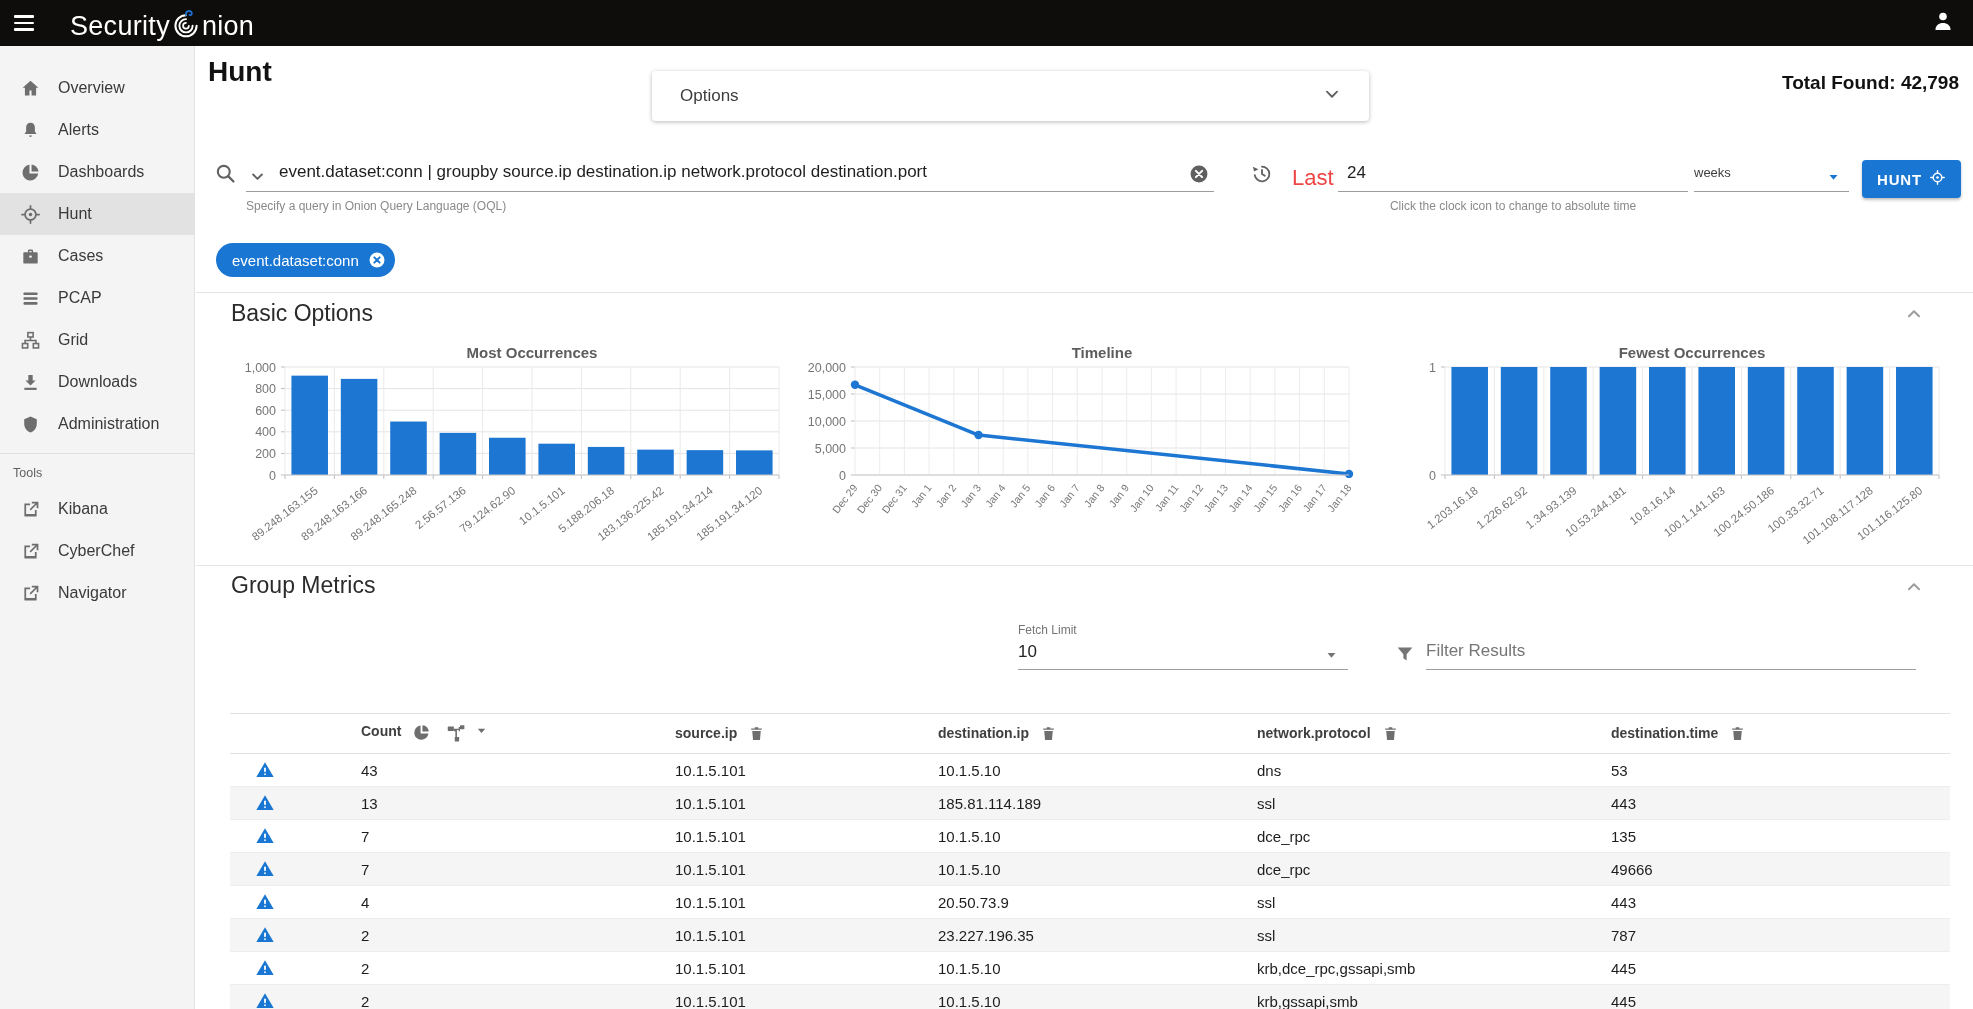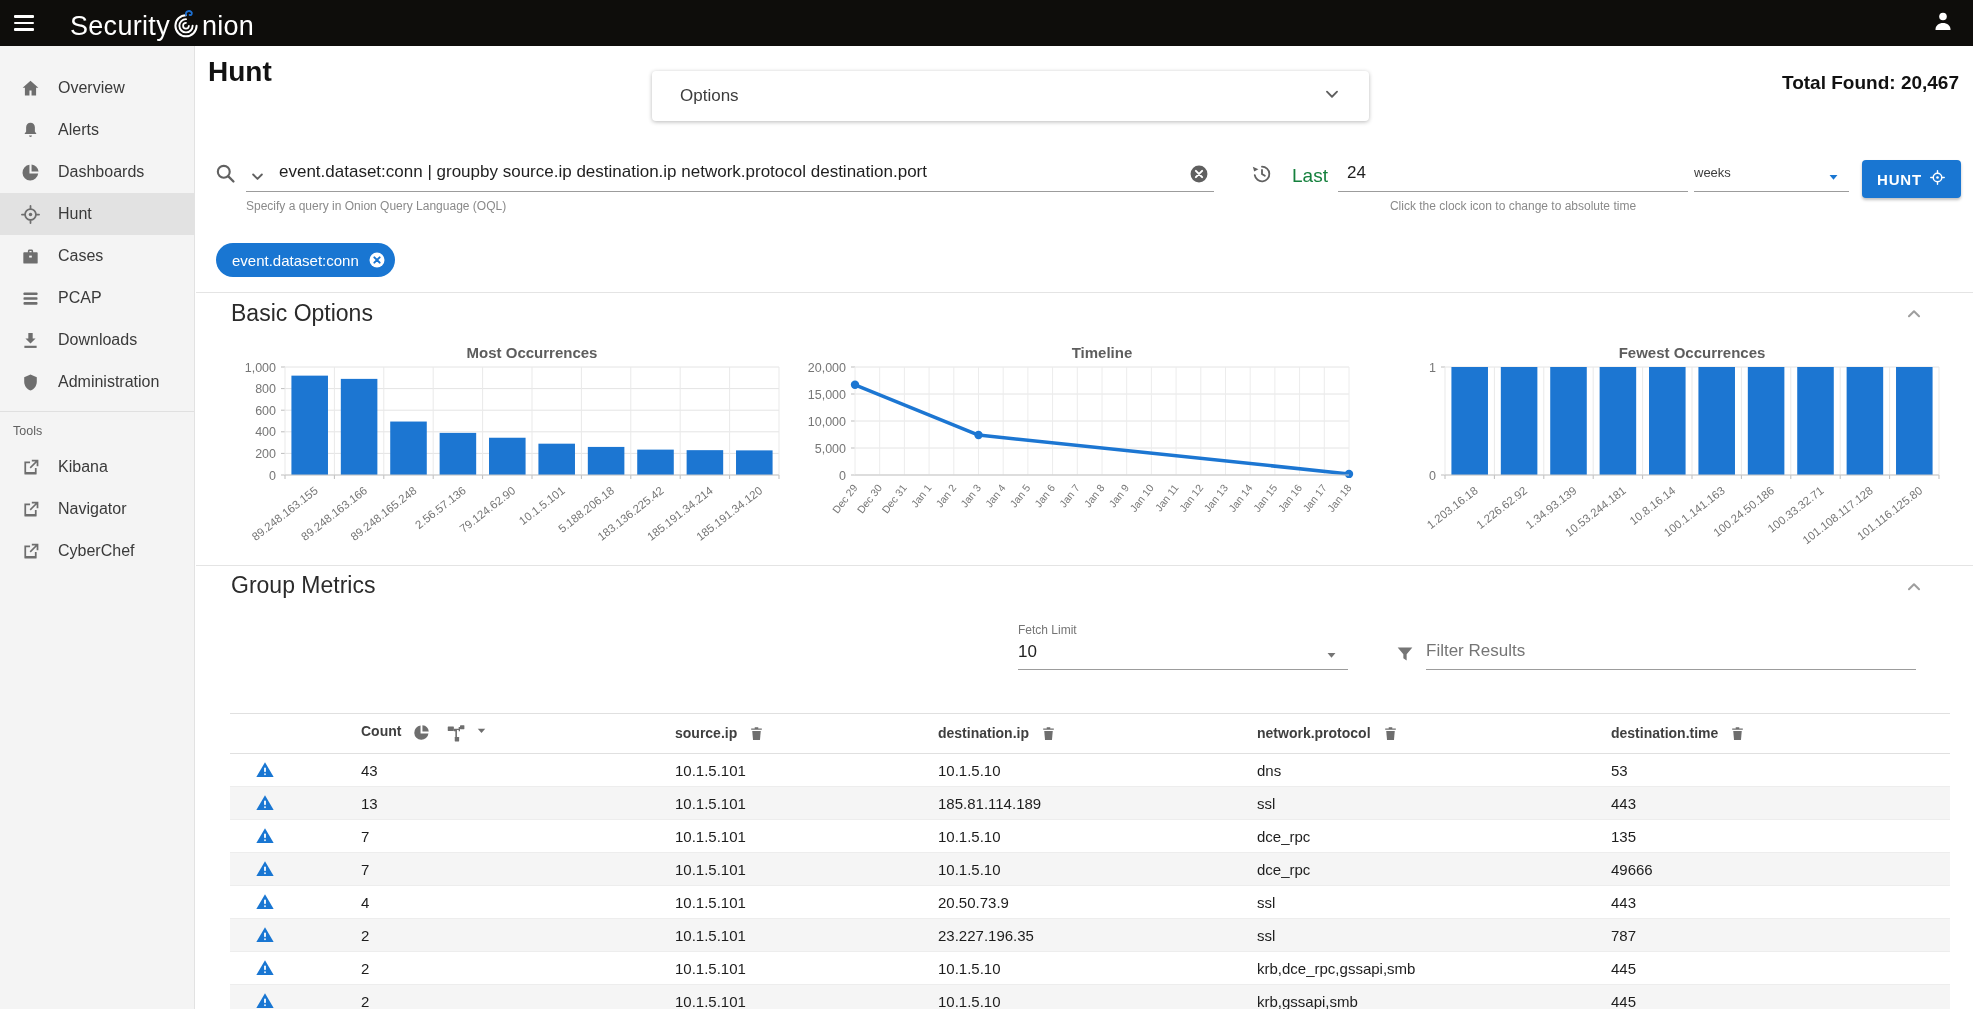--- a/index.html
+++ b/index.html
@@ -154,20 +154,31 @@
             <svg viewBox="0 0 24 24" fill="currentColor">
               <rect x="4" y="5" width="16" height="3" rx="1"></rect>
               <rect x="4" y="10.5" width="16" height="3" rx="1"></rect>
               <rect x="4" y="16" width="16" height="3" rx="1"></rect>
             </svg>
           </span>
           <span>PCAP</span>
         </div>
         <div class="side-item">
           <span class="s-icon">
+            <svg viewBox="0 0 24 24" fill="none" stroke="currentColor" stroke-width="1.8">
+              <rect x="9" y="3" width="6" height="5"></rect>
+              <rect x="2.8" y="15.5" width="6" height="5"></rect>
+              <rect x="15.2" y="15.5" width="6" height="5"></rect>
+              <path d="M12 8v4M5.8 15.5V12h12.4v3.5"></path>
+            </svg>
+          </span>
+          <span>Grid</span>
+        </div>
+        <div class="side-item">
+          <span class="s-icon">
             <svg viewBox="0 0 24 24" fill="currentColor">
               <path d="M12 15.5 6.2 9.7h3.3V3.5h5v6.2h3.3z"></path>
               <path d="M5 18h14v2.5H5z"></path>
             </svg>
           </span>
           <span>Downloads</span>
         </div>
         <div class="side-item">
           <span class="s-icon">
             <svg viewBox="0 0 24 24" fill="currentColor">
@@ -189,46 +200,46 @@
           </span>
           <span>Kibana</span>
         </div>
         <div class="side-item">
           <span class="s-icon">
             <svg viewBox="0 0 24 24" fill="currentColor">
               <path d="M5 5h6.5v2H7v10h10v-4.5h2V19a1 1 0 0 1-1 1H6a1 1 0 0 1-1-1z"></path>
               <path d="M13.5 3H21v7.5h-2V6.4L12.3 13 11 11.7 17.6 5h-4.1z"></path>
             </svg>
           </span>
-          <span>Navigator</span>
+          <span>CyberChef</span>
         </div>
         <div class="side-item">
           <span class="s-icon">
             <svg viewBox="0 0 24 24" fill="currentColor">
               <path d="M5 5h6.5v2H7v10h10v-4.5h2V19a1 1 0 0 1-1 1H6a1 1 0 0 1-1-1z"></path>
               <path d="M13.5 3H21v7.5h-2V6.4L12.3 13 11 11.7 17.6 5h-4.1z"></path>
             </svg>
           </span>
-          <span>CyberChef</span>
+          <span>Navigator</span>
         </div>
       </div>
   </div>
 
   <div class="page-title">Hunt</div>
   <div class="options-card">
     <span class="opt-label">Options</span>
     <span class="opt-chev">
       <svg width="22" height="22" viewBox="0 0 24 24">
           <path d="M6.5 9.5 12 15l5.5-5.5" fill="none" stroke="currentColor" stroke-width="2" stroke-linecap="round" stroke-linejoin="round"></path>
         </svg>
     </span>
   </div>
   <div class="total-found">
     <span>Total Found:</span>
-    <span>20,467</span>
+    <span>42,798</span>
   </div>
 
   <span class="abs ico" style="left:214px;top:162px;">
     <svg width="23" height="23" viewBox="0 0 24 24">
         <circle cx="10.2" cy="10.2" r="6.2" fill="none" stroke="currentColor" stroke-width="2.2"></circle>
         <line x1="15" y1="15" x2="20.3" y2="20.3" stroke="currentColor" stroke-width="2.4" stroke-linecap="round"></line>
       </svg>
   </span>
   <span class="abs ico" style="left:248px;top:167px;">
     <svg width="19" height="19" viewBox="0 0 24 24">
@@ -247,21 +258,21 @@
 
   <span class="abs ico" style="left:1251px;top:163px;cursor:pointer;">
     <svg width="22" height="22" viewBox="0 0 24 24">
         <g fill="none" stroke="currentColor" stroke-width="2" stroke-linecap="round">
           <path d="M12 4a8 8 0 1 1-7.9 9.3"></path>
           <path d="M12 7.6V12l3.1 1.9"></path>
         </g>
         <path d="M2 4.2l1.5 5 4.6-2.4z" fill="currentColor"></path>
       </svg>
   </span>
-  <div class="abs" style="left:1292px;top:165px;font-size:19px;color:#15803d;">Last</div>
+  <div class="abs" style="left:1292px;top:165px;font-size:22px;color:#ef4444;">Last</div>
   <input class="abs txtinput" style="left: 1347px; top: 163px; width: 330px;" value="24">
   <div class="abs underline" style="left:1338px;top:191px;width:350px;"></div>
   <div class="abs helper" style="left:1338px;top:199px;width:350px;text-align:center;">Click the clock icon to change to absolute time</div>
 
   <div class="abs" style="left:1694px;top:165px;font-size:13px;color:#3d3d3d;cursor:pointer;">weeks</div>
   <span class="abs caret-blue" style="left:1824px;top:167px;">
     <svg width="19" height="19" viewBox="0 0 24 24">
         <path d="M7 10l5 6 5-6z" fill="currentColor"></path>
       </svg>
   </span>

